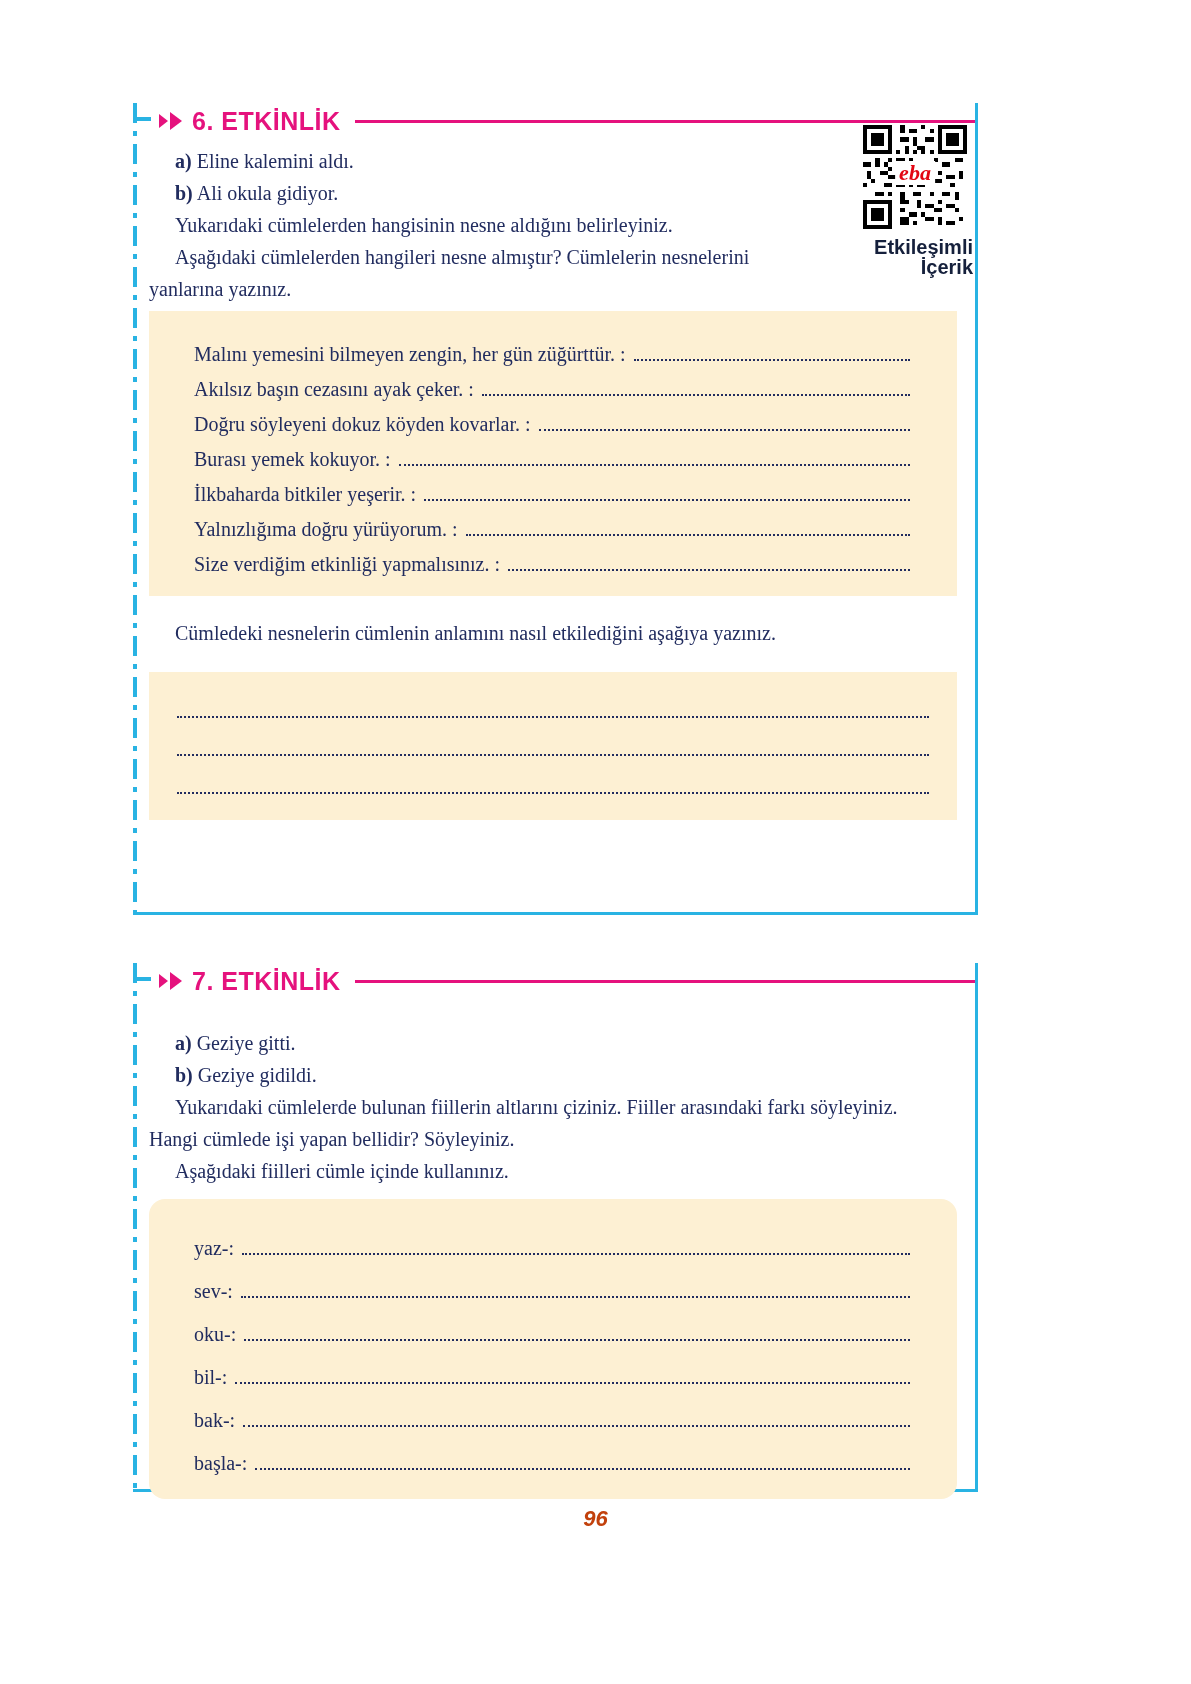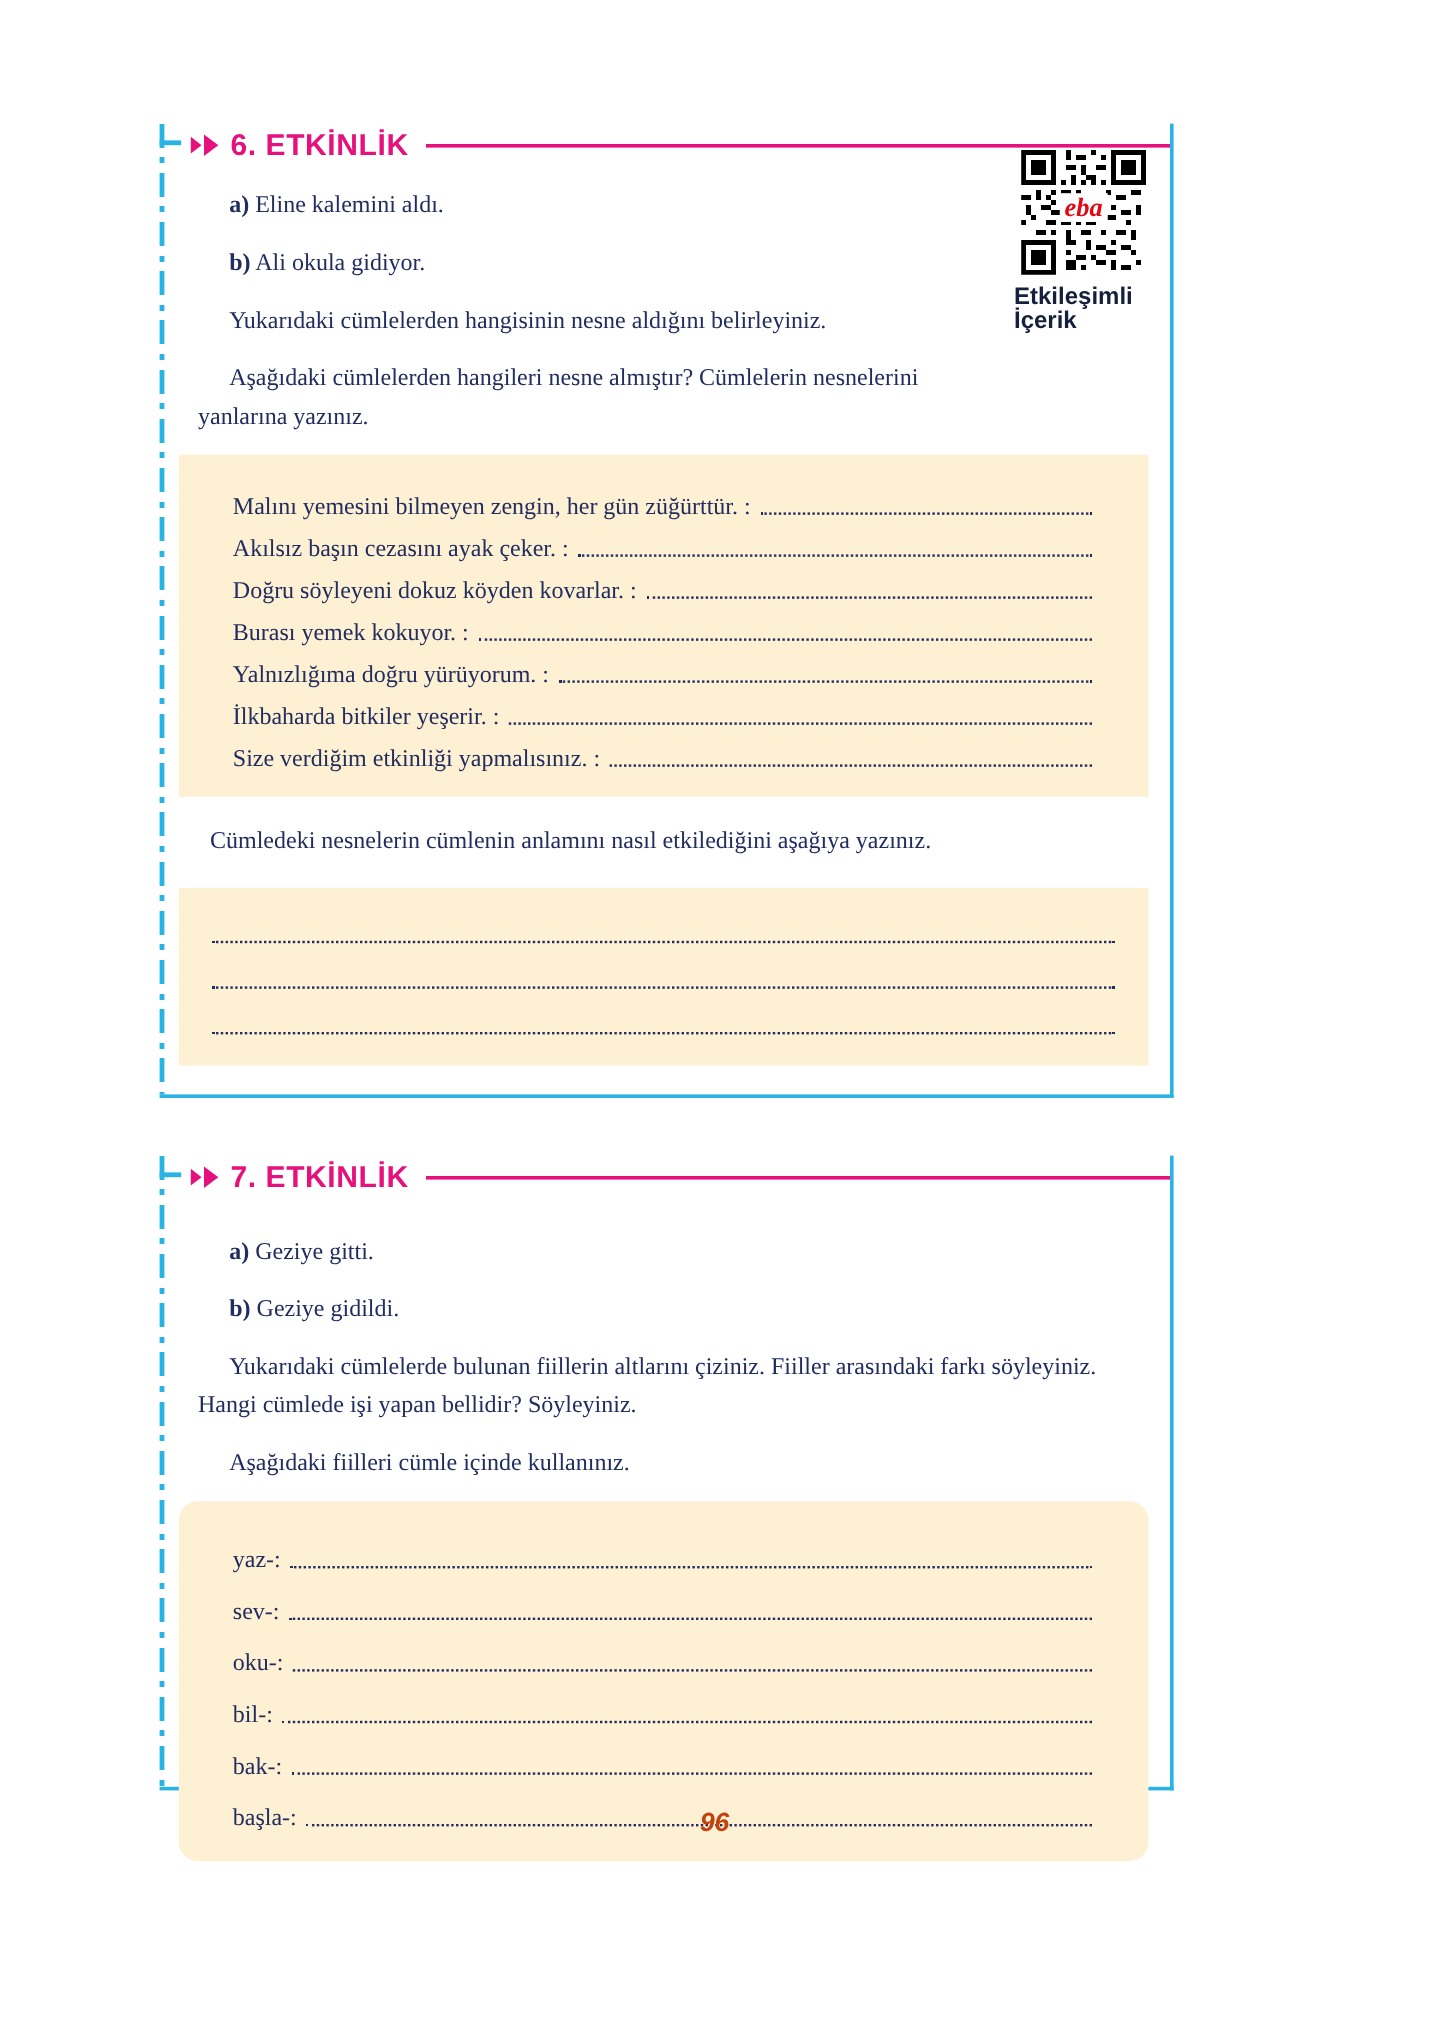--- a/index.html
+++ b/index.html
@@ -75,21 +75,21 @@
   }
   .rule { flex: 1; height: 3px; background: #e5127d; }
 
   
   .intro {
     margin: 6px 160px 0 16px;
     font-size: 20px;
     line-height: 32px;
   }
   #box7 .intro { margin-top: 28px; margin-right: 24px; }
-  .intro p { margin: 16px; text-indent: 26px; }
+  .intro p { margin: 0; text-indent: 26px; }
   .intro b { font-weight: bold; }
 
   
   .cream {
     background: #fdf0d3;
     margin: 6px 18px 0 16px;
   }
   .fill-panel { padding: 20px 45px 20px 45px; }
   .fill-row {
     display: flex;
@@ -123,23 +123,23 @@
     display: flex;
     align-items: flex-end;
     height: 43px;
     font-size: 20px;
   }
 
   
   .qr-wrap {
     position: absolute;
     top: 22px;
-    right: 14px;
+    right: 2px;
     width: 116px;
-    text-align: left;
+    text-align: right;
   }
   .qr {
     position: relative;
     width: 104px;
     height: 104px;
     margin: 0 auto;
   }
   .qr svg { display: block; width: 104px; height: 104px; }
   .eba-chip {
     position: absolute;
@@ -234,25 +234,25 @@
       </div>
       <div class="fill-row">
         <span class="fill-text">Doğru söyleyeni dokuz köyden kovarlar. :</span>
         <span class="leader"></span>
       </div>
       <div class="fill-row">
         <span class="fill-text">Burası yemek kokuyor. :</span>
         <span class="leader"></span>
       </div>
       <div class="fill-row">
+        <span class="fill-text">İlkbaharda bitkiler yeşerir. :</span>
+        <span class="leader"></span>
+      </div>
+      <div class="fill-row">
         <span class="fill-text">Yalnızlığıma doğru yürüyorum. :</span>
-        <span class="leader"></span>
-      </div>
-      <div class="fill-row">
-        <span class="fill-text">İlkbaharda bitkiler yeşerir. :</span>
         <span class="leader"></span>
       </div>
       <div class="fill-row">
         <span class="fill-text">Size verdiğim etkinliği yapmalısınız. :</span>
         <span class="leader"></span>
       </div>
     </div>
 
     <p class="prompt">Cümledeki nesnelerin cümlenin anlamını nasıl etkilediğini aşağıya yazınız.</p>
 

